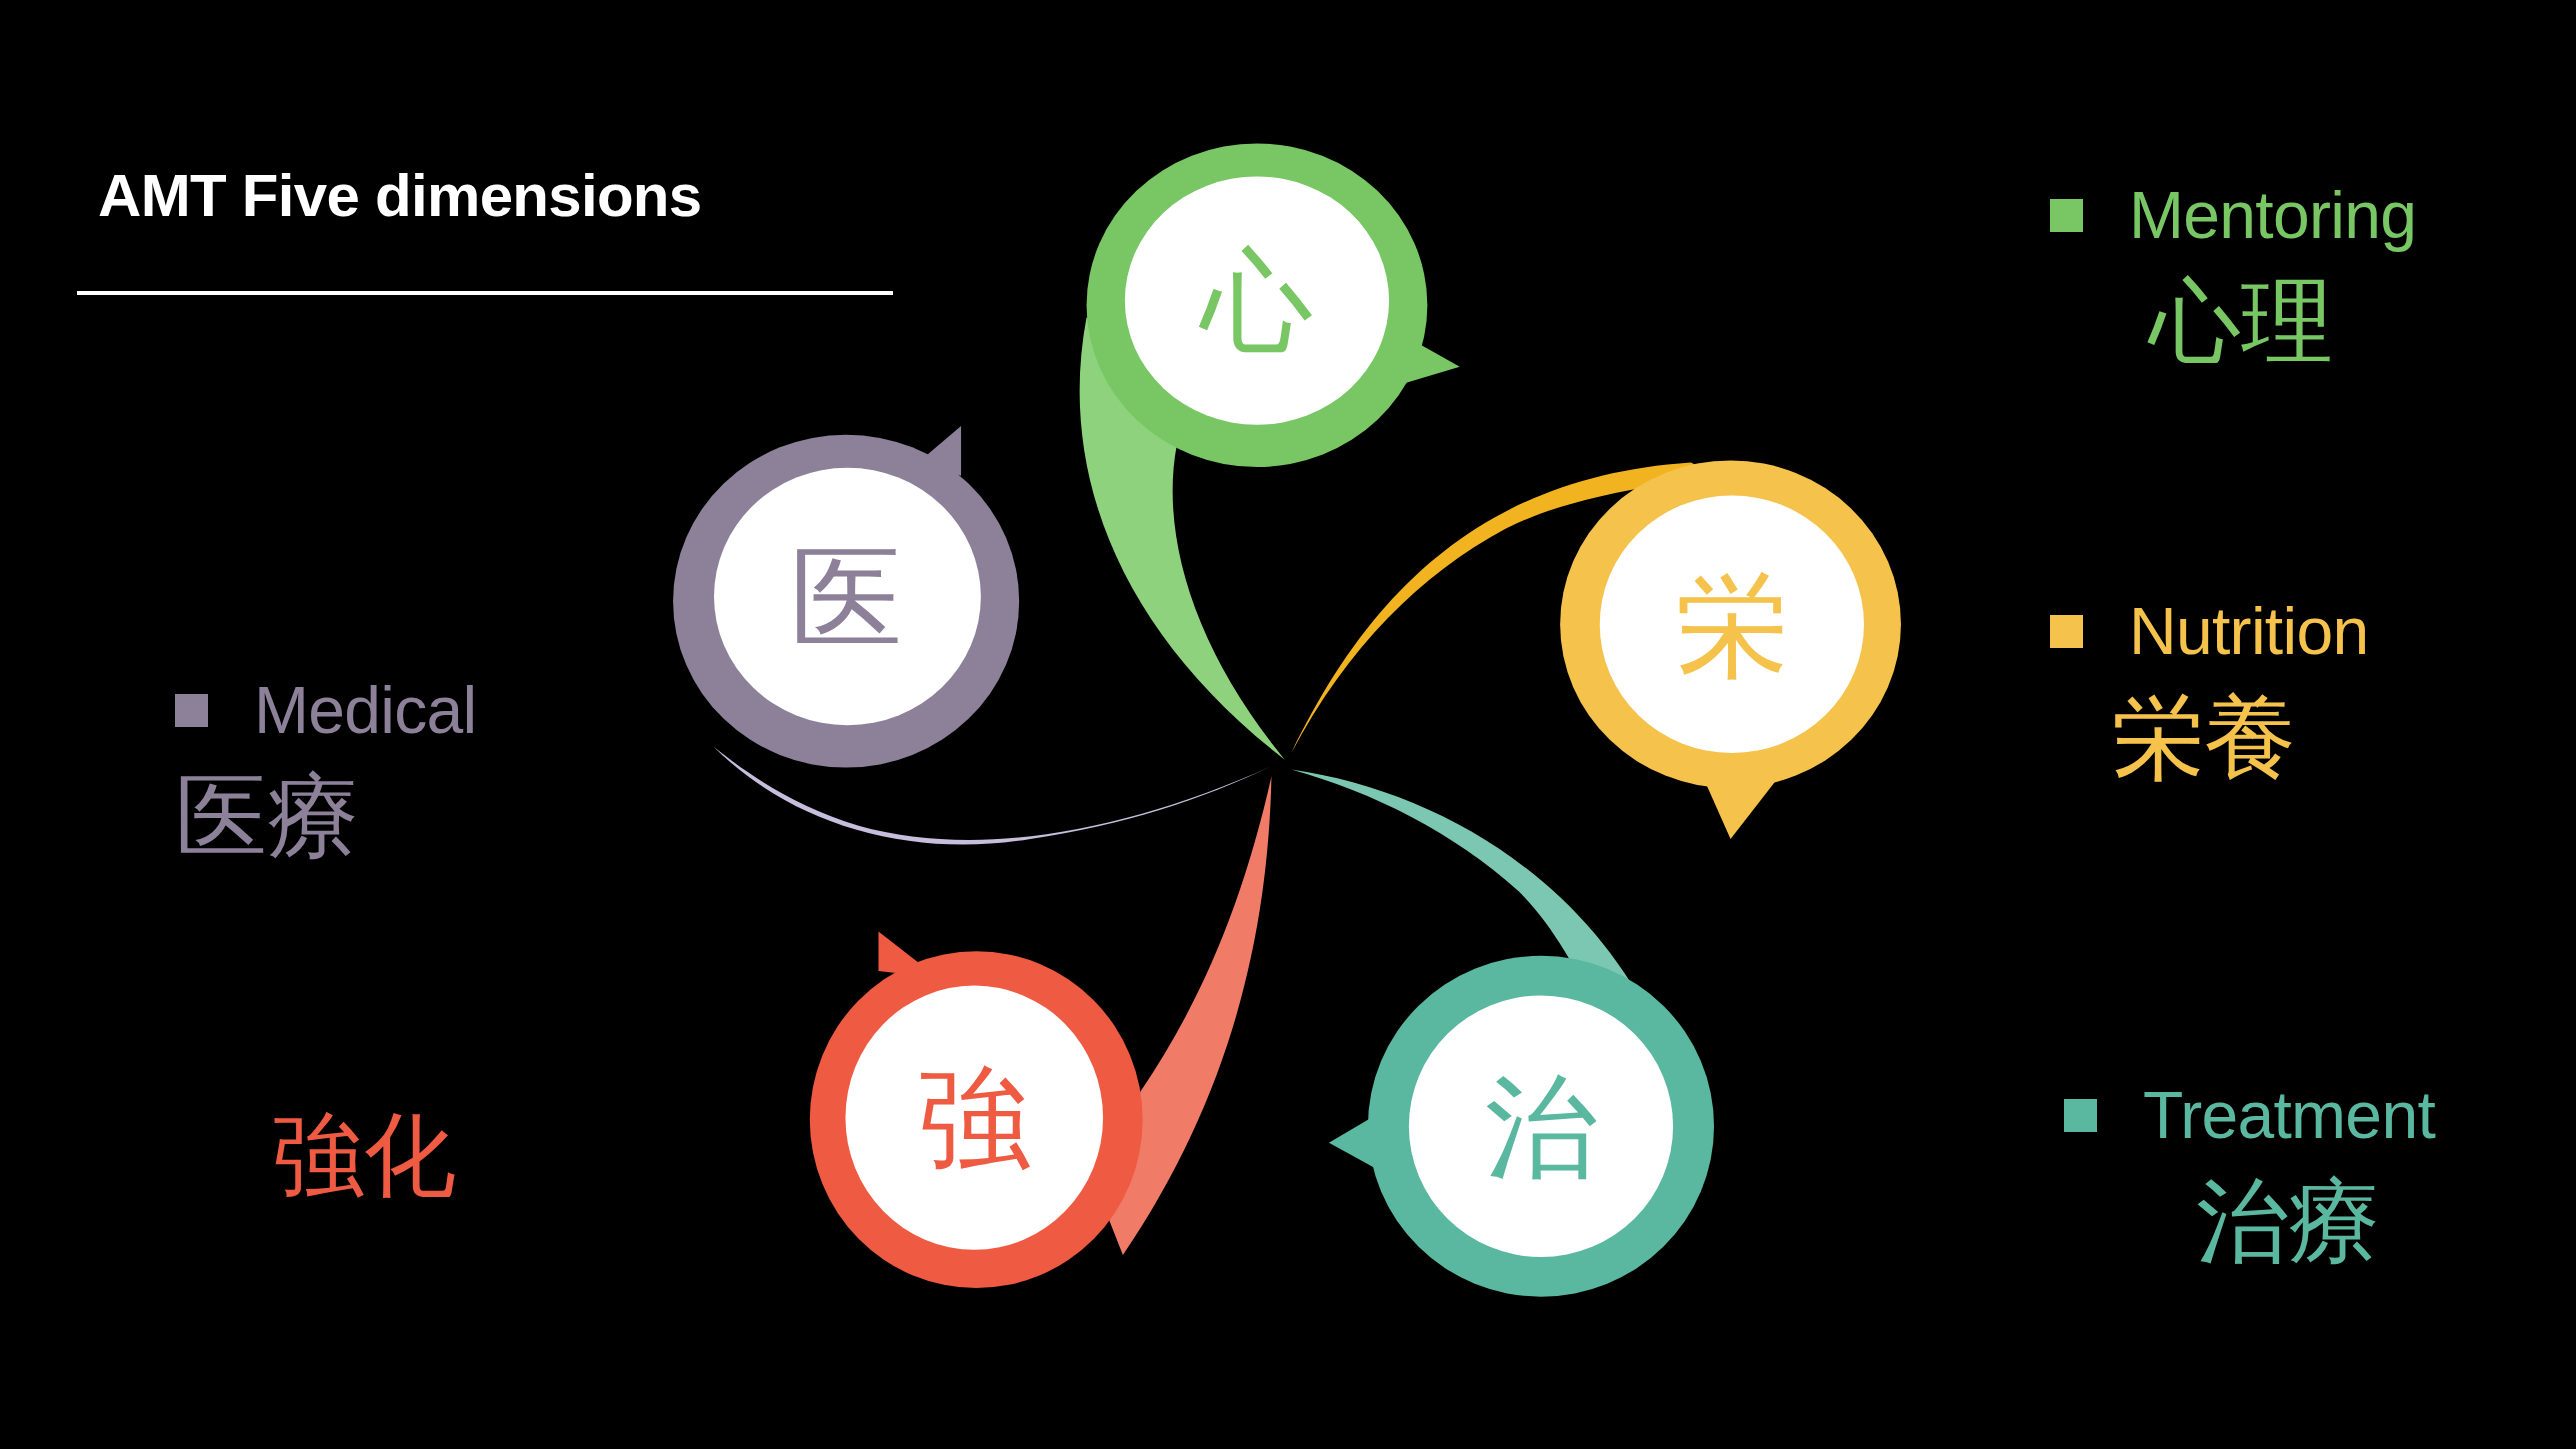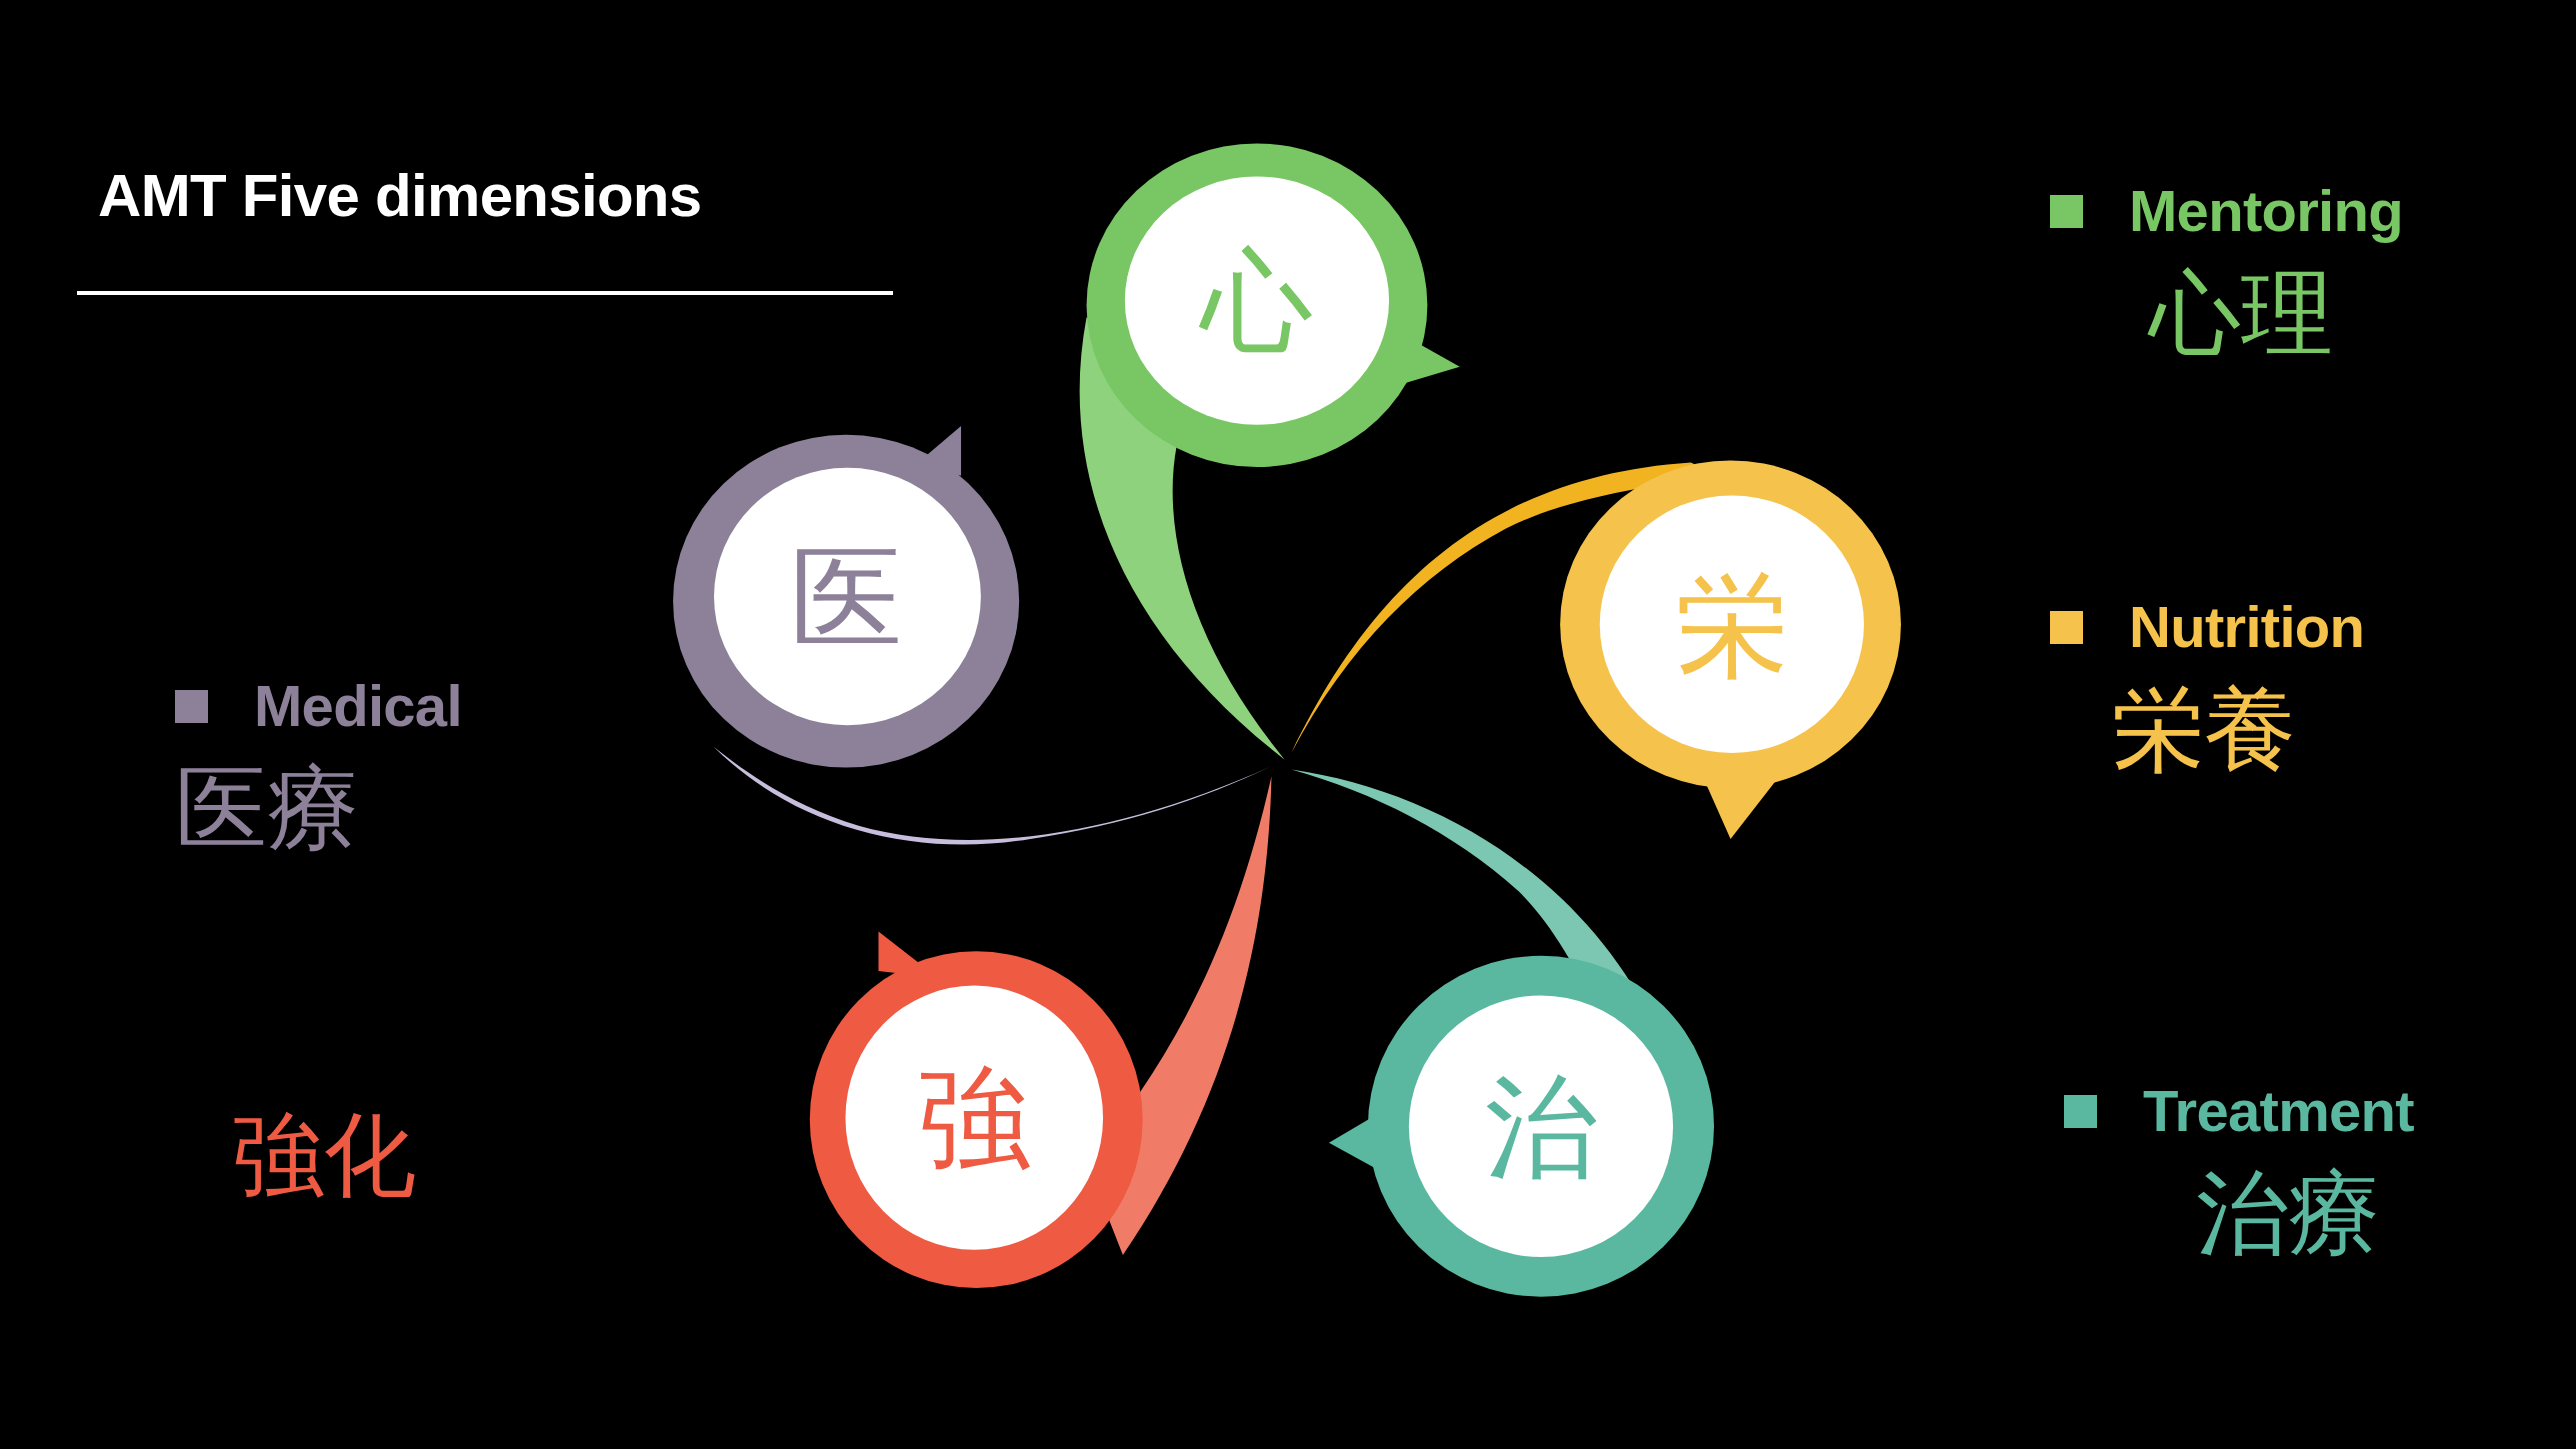--- a/index.html
+++ b/index.html
@@ -4,21 +4,21 @@
 <style>
   html, body { margin: 0; padding: 0; background: #000; }
   body { width: 2576px; height: 1450px; position: relative; overflow: hidden; font-family: "Liberation Sans", "DejaVu Sans", sans-serif; }
   .title { position: absolute; left: 98px; top: 166px; color: #fff; font-weight: bold; font-size: 60px; letter-spacing: -0.7px; white-space: nowrap; line-height: 1; }
   .title-rule { position: absolute; left: 77px; top: 291px; width: 816px; height: 4px; background: #fff; }
   svg.diagram { position: absolute; left: 0; top: 0; width: 2576px; height: 1450px; }
   .kanji-center { font-family: "DejaVu Serif", "Liberation Serif", serif; font-size: 170px; }
   .legend { position: absolute; white-space: nowrap; line-height: 1; }
   .legend .row { display: flex; align-items: center; }
   .legend .sq { width: 33px; height: 33px; margin-right: 46px; }
-  .legend .en { font-weight: bold; font-size: 58px; letter-spacing: -0.7px; text-align: right; }
+  .legend .en { font-weight: normal; font-size: 66px; letter-spacing: -0.7px; text-align: right; }
   .legend .jp { font-family: "DejaVu Serif", "Liberation Serif", serif; font-size: 92px; margin-top: 28px; }
 </style>
 </head>
 <body>
 
 <div class="title">AMT Five dimensions</div>
 <div class="title-rule"></div>
 
 <svg class="diagram" viewBox="0 0 3900 2195" xmlns="http://www.w3.org/2000/svg">
 
@@ -89,21 +89,21 @@
 
 <div class="legend" style="left:175px; top:677px; color:#8d8199;">
   <div class="row">
     <div class="sq" style="background:#8d8199;"></div>
     <span class="en">Medical</span>
   </div>
   <div class="jp" style="">医療</div>
 </div>
 
 <div class="legend" style="left:173px; top:1082px; color:#ef5a42;">
-  <div class="jp" style="margin-left:59px;">強化</div>
+  <div class="jp" style="margin-left:99px;">強化</div>
 </div>
 
 <div class="legend" style="left:2064px; top:1082px; color:#5bb8a0;">
   <div class="row">
     <div class="sq" style="background:#5bb8a0;"></div>
     <span class="en">Treatment</span>
   </div>
   <div class="jp" style="margin-left:132px;">治療</div>
 </div>
 

